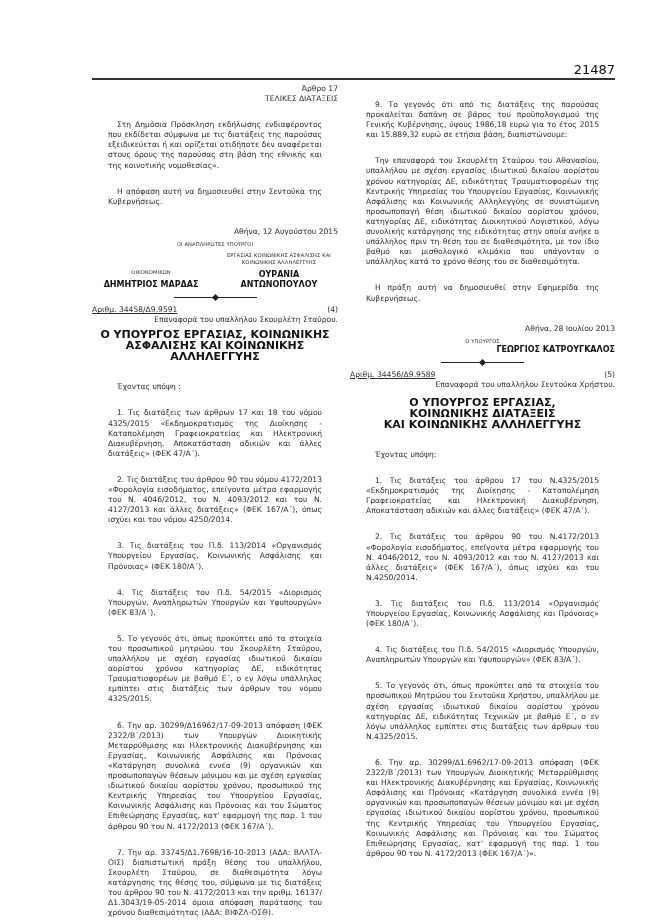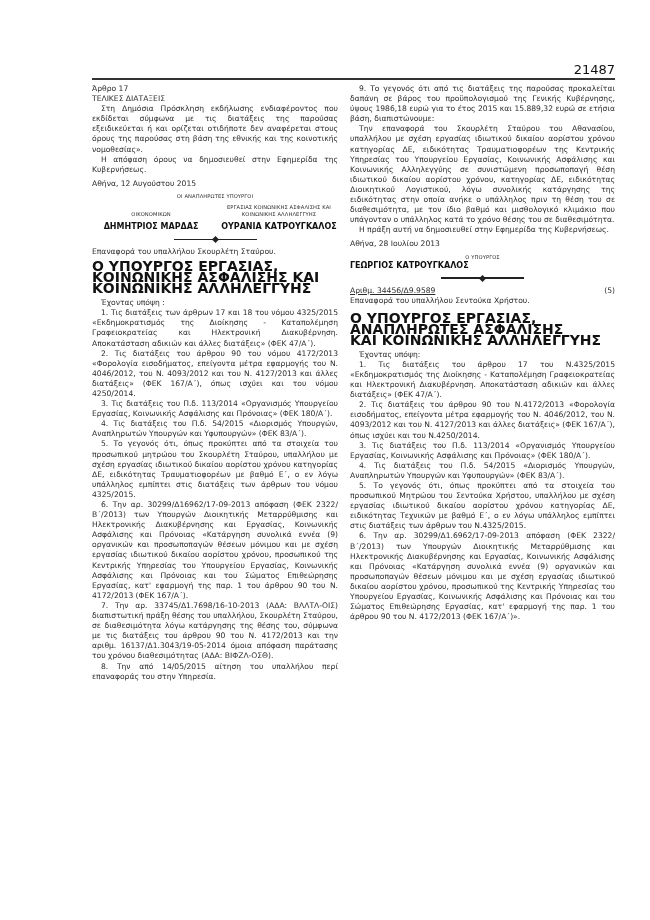--- a/index.html
+++ b/index.html
@@ -5,70 +5,74 @@
   html, body { margin: 0; padding: 0; background: #ffffff; }
   body { width: 650px; height: 920px; position: relative; overflow: hidden; font-family: "DejaVu Sans", "Liberation Sans", sans-serif; color: #2a2a2a; }
   .page { position: absolute; left: 0; top: 0; width: 650px; height: 920px; }
   .header { position: absolute; left: 92px; top: 62px; width: 523px; height: 14px; }
   .header-title { position: absolute; left: 0; right: 0; text-align: center; font-weight: bold; font-size: 10.5px; letter-spacing: 0.2px; color: #111; top: 0; }
   .header-num { position: absolute; right: 0; top: 0; font-size: 13px; color: #111; }
   .header-rule { position: absolute; left: 92px; top: 78px; width: 523px; height: 2px; background: #333; }
   .col { position: absolute; top: 84px; font-size: 7.6px; line-height: 10.1px; text-align: justify; color: #2b2b2b; }
   .col.left { left: 92px; width: 246px; }
   .col.right { left: 350px; width: 265px; top: 84px; }
-  .center { text-align: left; }
-  .p { text-indent: 9px; margin: 0; }
+  .center { text-align: right; }
+  .p { text-indent: 9px; margin: 16px; }
   .gap4 { height: 4px; }
   .gap7 { height: 7px; }
   .tiny { font-size: 5.2px; letter-spacing: 0.1px; line-height: 7px; text-align: center; }
   .sig-row { display: flex; justify-content: space-between; align-items: flex-end; }
   .sig-col { width: 48%; text-align: center; }
   .sig-name { font-weight: bold; font-size: 8px; color: #111; }
   .ornament { display: flex; align-items: center; justify-content: center; margin: 5px 0; }
   .ornament .line { width: 40px; height: 1.5px; background: #222; }
   .ornament .dot { width: 5px; height: 5px; background: #222; transform: rotate(45deg); margin: 0 -1px; }
   .ref-row { display: flex; justify-content: space-between; }
   .ref-num { text-decoration: underline; }
-  .minister { text-align: left; font-weight: bold; font-size: 14px; line-height: 11px; color: #111; }
+  .minister { text-align: center; font-weight: bold; font-size: 11px; line-height: 11px; color: #111; }
 </style>
 </head>
 <body>
 
 <div class="page">
   <div class="header">
     <div class="header-num">21487</div>
   </div>
   <div class="header-rule"></div>
 
   <div class="col left">
     <div class="center">Άρθρο 17</div>
     <div class="center">ΤΕΛΙΚΕΣ ΔΙΑΤΑΞΕΙΣ</div>
     <p class="p">Στη Δημόσια Πρόσκληση εκδήλωσης ενδιαφέροντος που εκδίδεται σύμφωνα με τις διατάξεις της παρούσας εξειδικεύεται ή και ορίζεται οτιδήποτε δεν αναφέρεται στους όρους της παρούσας στη βάση της εθνικής και της κοινοτικής νομοθεσίας».</p>
-    <p class="p">Η απόφαση όρους να δημοσιευθεί στην Εφημερίδα της Κυβερνήσεως.</p>
+    <p class="p">Η απόφαση αυτή να δημοσιευθεί στην Σεντούκα της Κυβερνήσεως.</p>
     <div class="gap4"></div>
     <div class="center">Αθήνα, 12 Αυγούστου 2015</div>
     <div class="gap4"></div>
     <div class="tiny">ΟΙ ΑΝΑΠΛΗΡΩΤΕΣ ΥΠΟΥΡΓΟΙ</div>
     <div class="gap4"></div>
     <div class="sig-row">
       <div class="sig-col">
         <div class="tiny">ΟΙΚΟΝΟΜΙΚΩΝ</div>
         <div class="gap4"></div>
         <div class="sig-name">ΔΗΜΗΤΡΙΟΣ ΜΑΡΔΑΣ</div>
       </div>
       <div class="sig-col">
         <div class="tiny">ΕΡΓΑΣΙΑΣ ΚΟΙΝΩΝΙΚΗΣ ΑΣΦΑΛΙΣΗΣ ΚΑΙ ΚΟΙΝΩΝΙΚΗΣ ΑΛΛΗΛΕΓΓΥΗΣ</div>
         <div class="gap4"></div>
-        <div class="sig-name">ΟΥΡΑΝΙΑ ΚΑΤΡΟΥΓΚΑΛΟΣ</div>
+        <div class="sig-name">ΟΥΡΑΝΙΑ ΑΝΤΩΝΟΠΟΥΛΟΥ</div>
       </div>
     </div>
     <div class="ornament">
       <div class="line"></div>
         <div class="dot"></div>
         <div class="line"></div>
+    </div>
+    <div class="ref-row">
+      <span class="ref-num">Αριθμ. 34458/Δ9.9591</span>
+      <span>(4)</span>
     </div>
     <div class="center">Επαναφορά του υπαλλήλου Σκουρλέτη Σταύρου.</div>
     <div class="gap4"></div>
     <div class="minister">Ο ΥΠΟΥΡΓΟΣ ΕΡΓΑΣΙΑΣ, ΚΟΙΝΩΝΙΚΗΣ ΑΣΦΑΛΙΣΗΣ ΚΑΙ ΚΟΙΝΩΝΙΚΗΣ ΑΛΛΗΛΕΓΓΥΗΣ</div>
     <div class="gap4"></div>
     <p class="p">Έχοντας υπόψη :</p>
     <p class="p">1. Τις διατάξεις των άρθρων 17 και 18 του νόμου 4325/2015 «Εκδημοκρατισμός της Διοίκησης - Καταπολέμηση Γραφειοκρατείας και Ηλεκτρονική Διακυβέρνηση. Αποκατάσταση αδικιών και άλλες διατάξεις» (ΦΕΚ 47/Α΄).</p>
     <p class="p">2. Τις διατάξεις του άρθρου 90 του νόμου 4172/2013 «Φορολογία εισοδήματος, επείγοντα μέτρα εφαρμογής του Ν. 4046/2012, του Ν. 4093/2012 και του Ν. 4127/2013 και άλλες διατάξεις» (ΦΕΚ 167/Α΄), όπως ισχύει και του νόμου 4250/2014.</p>
     <p class="p">3. Τις διατάξεις του Π.δ. 113/2014 «Οργανισμός Υπουργείου Εργασίας, Κοινωνικής Ασφάλισης και Πρόνοιας» (ΦΕΚ 180/Α΄).</p>
     <p class="p">4. Τις διατάξεις του Π.δ. 54/2015 «Διορισμός Υπουργών, Αναπληρωτών Υπουργών και Υφυπουργών» (ΦΕΚ 83/Α΄).</p>
@@ -92,21 +96,21 @@
         <div class="dot"></div>
         <div class="line"></div>
     </div>
     <div class="ref-row">
       <span class="ref-num">Αριθμ. 34456/Δ9.9589</span>
       <span>(5)</span>
     </div>
     <div class="center">Επαναφορά του υπαλλήλου Σεντούκα Χρήστου.</div>
     <div class="gap7"></div>
     <div class="minister">Ο ΥΠΟΥΡΓΟΣ ΕΡΓΑΣΙΑΣ,</div>
-    <div class="minister">ΑΝΑΠΛΗΡΩΤΕΣ ΑΣΦΑΛΙΣΗΣ</div>
+    <div class="minister">ΚΟΙΝΩΝΙΚΗΣ ΔΙΑΤΑΞΕΙΣ</div>
     <div class="minister">ΚΑΙ ΚΟΙΝΩΝΙΚΗΣ ΑΛΛΗΛΕΓΓΥΗΣ</div>
     <div class="gap4"></div>
     <p class="p">Έχοντας υπόψη:</p>
     <p class="p">1. Τις διατάξεις του άρθρου 17 του Ν.4325/2015 «Εκδημοκρατισμός της Διοίκησης - Καταπολέμηση Γραφειοκρατείας και Ηλεκτρονική Διακυβέρνηση. Αποκατάσταση αδικιών και άλλες διατάξεις» (ΦΕΚ 47/Α΄).</p>
     <p class="p">2. Τις διατάξεις του άρθρου 90 του Ν.4172/2013 «Φορολογία εισοδήματος, επείγοντα μέτρα εφαρμογής του Ν. 4046/2012, του Ν. 4093/2012 και του Ν. 4127/2013 και άλλες διατάξεις» (ΦΕΚ 167/Α΄), όπως ισχύει και του Ν.4250/2014.</p>
     <p class="p">3. Τις διατάξεις του Π.δ. 113/2014 «Οργανισμός Υπουργείου Εργασίας, Κοινωνικής Ασφάλισης και Πρόνοιας» (ΦΕΚ 180/Α΄).</p>
     <p class="p">4. Τις διατάξεις του Π.δ. 54/2015 «Διορισμός Υπουργών, Αναπληρωτών Υπουργών και Υφυπουργών» (ΦΕΚ 83/Α΄).</p>
     <p class="p">5. Το γεγονός ότι, όπως προκύπτει από τα στοιχεία του προσωπικού Μητρώου του Σεντούκα Χρήστου, υπαλλήλου με σχέση εργασίας ιδιωτικού δικαίου αορίστου χρόνου κατηγορίας ΔΕ, ειδικότητας Τεχνικών με βαθμό Ε΄, ο εν λόγω υπάλληλος εμπίπτει στις διατάξεις των άρθρων του Ν.4325/2015.</p>
     <p class="p">6. Την αρ. 30299/Δ1.6962/17-09-2013 απόφαση (ΦΕΚ 2322/Β΄/2013) των Υπουργών Διοικητικής Μεταρρύθμισης και Ηλεκτρονικής Διακυβέρνησης και Εργασίας, Κοινωνικής Ασφάλισης και Πρόνοιας «Κατάργηση συνολικά εννέα (9) οργανικών και προσωποπαγών θέσεων μόνιμου και με σχέση εργασίας ιδιωτικού δικαίου αορίστου χρόνου, προσωπικού της Κεντρικής Υπηρεσίας του Υπουργείου Εργασίας, Κοινωνικής Ασφάλισης και Πρόνοιας και του Σώματος Επιθεώρησης Εργασίας, κατ' εφαρμογή της παρ. 1 του άρθρου 90 του Ν. 4172/2013 (ΦΕΚ 167/Α΄)».</p>
   </div>

